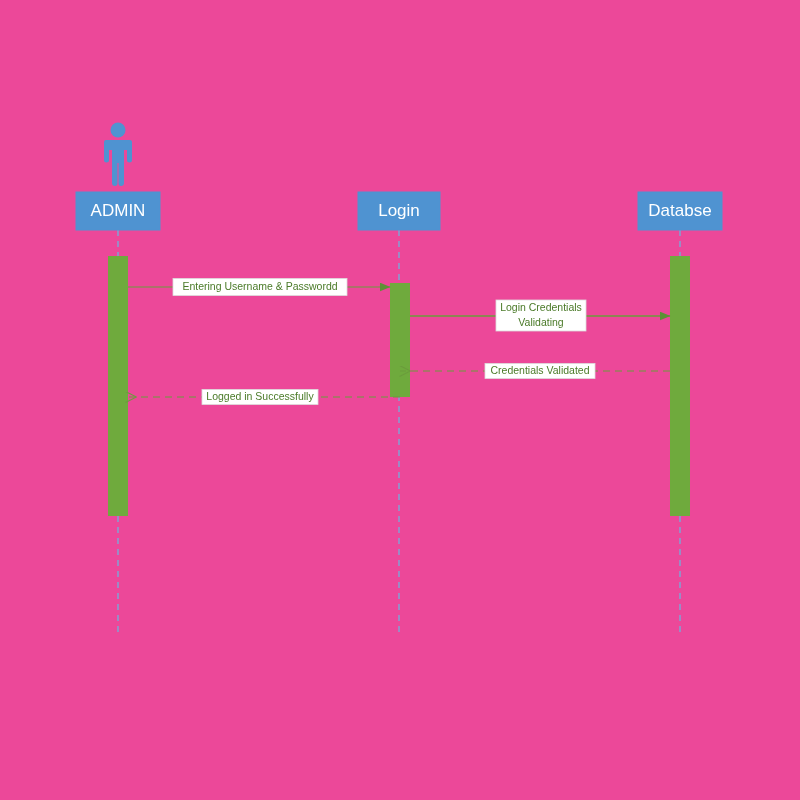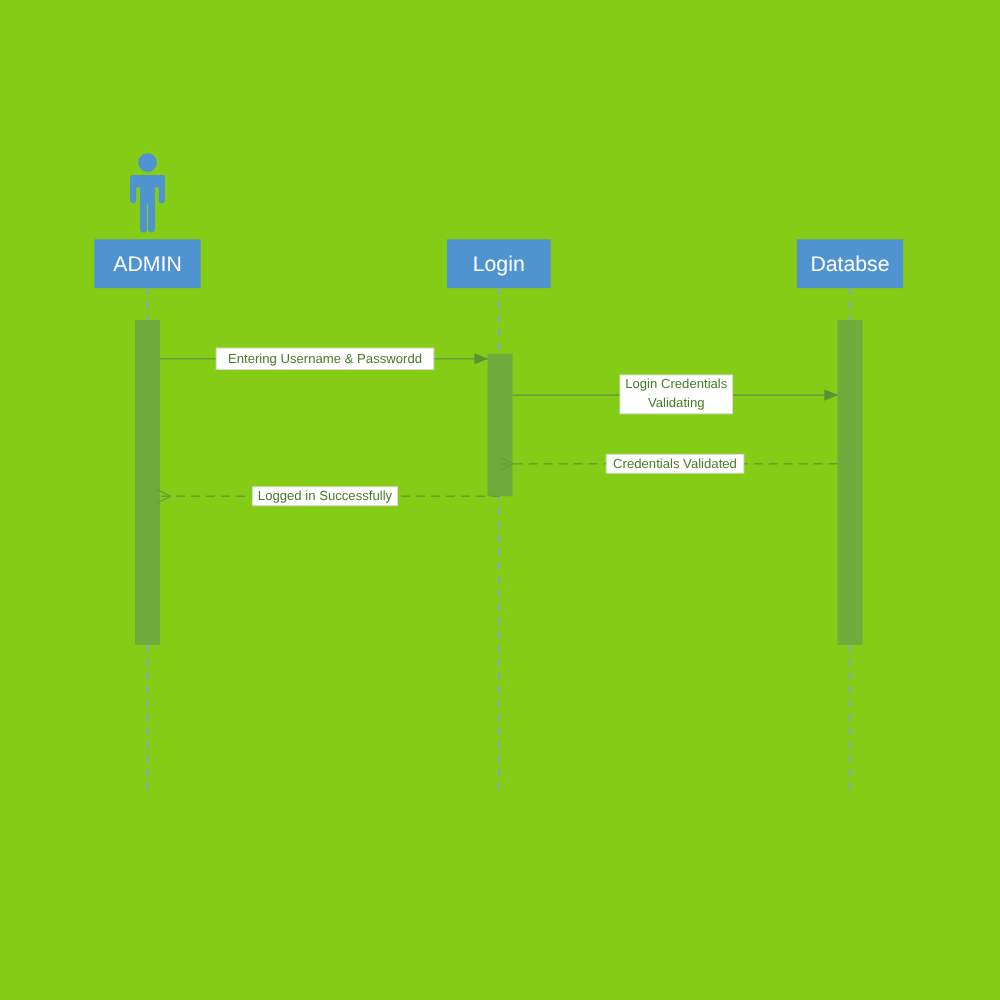--- a/index.html
+++ b/index.html
@@ -10,21 +10,21 @@
   body {
     width: 800px;
     height: 800px;
     font-family: "Liberation Sans", sans-serif;
     overflow: hidden;
   }
   #canvas {
     position: relative;
     width: 800px;
     height: 800px;
-    background: #84cc16;
+    background: #ec4899;
   }
   #diagram-svg {
     position: absolute;
     top: 0;
     left: 0;
     width: 800px;
     height: 800px;
     display: block;
   }
   .participant-label {

